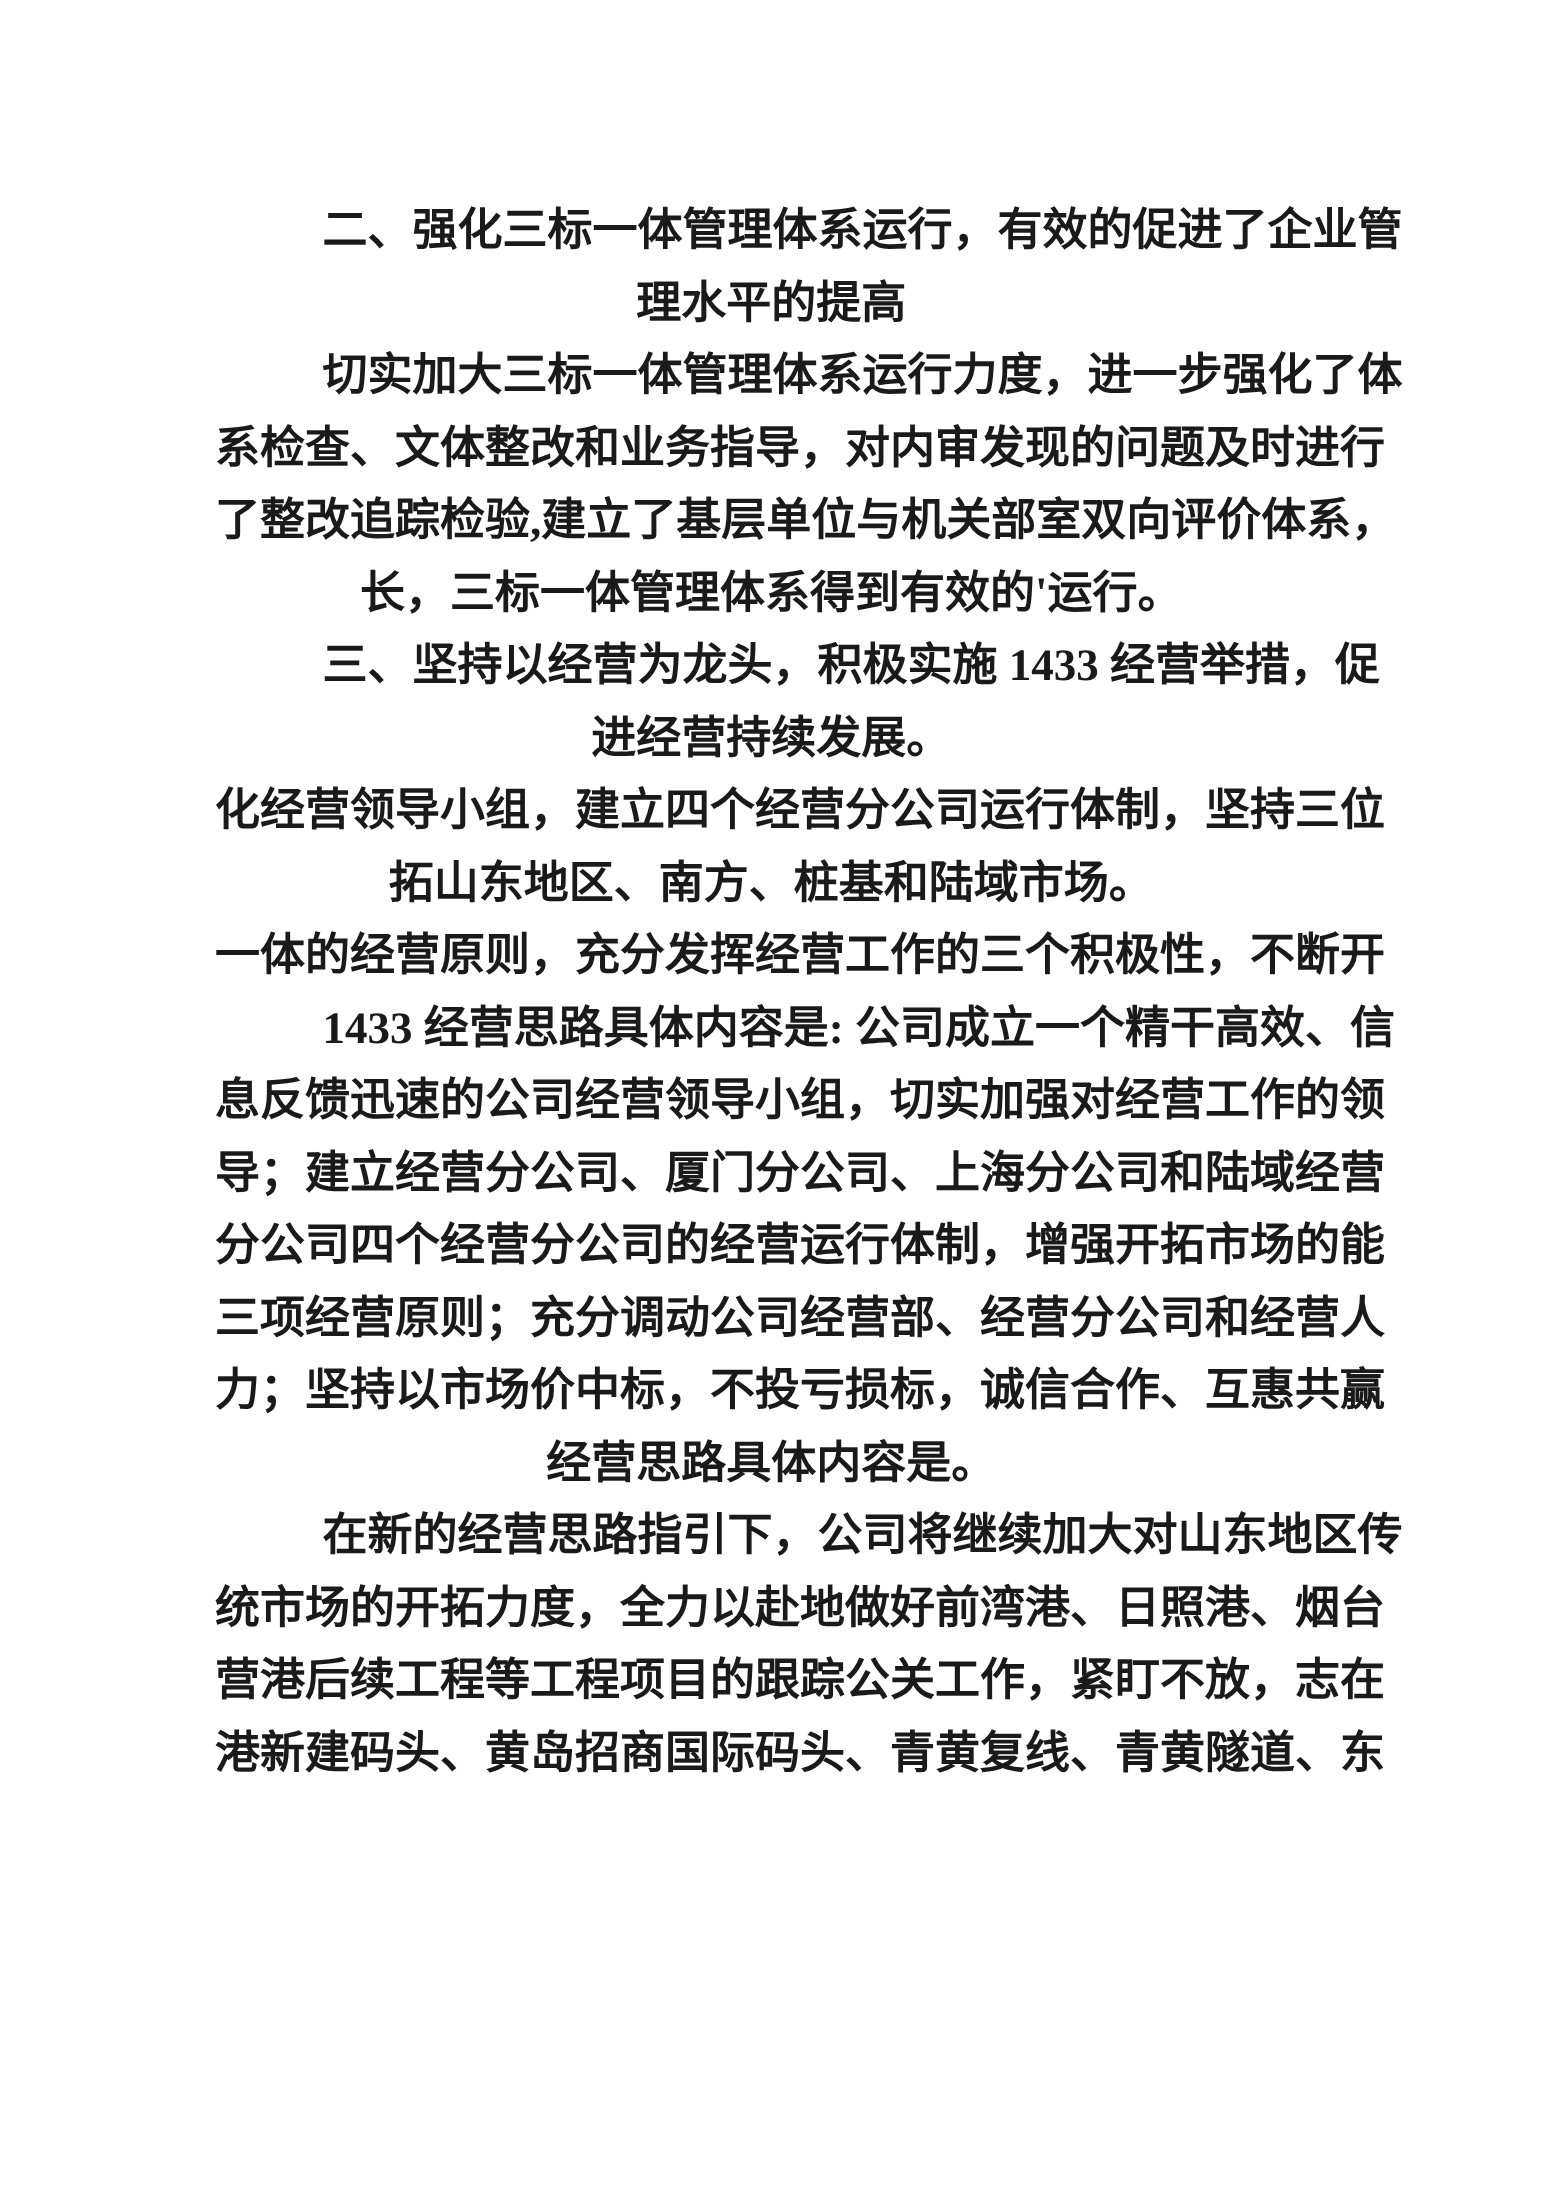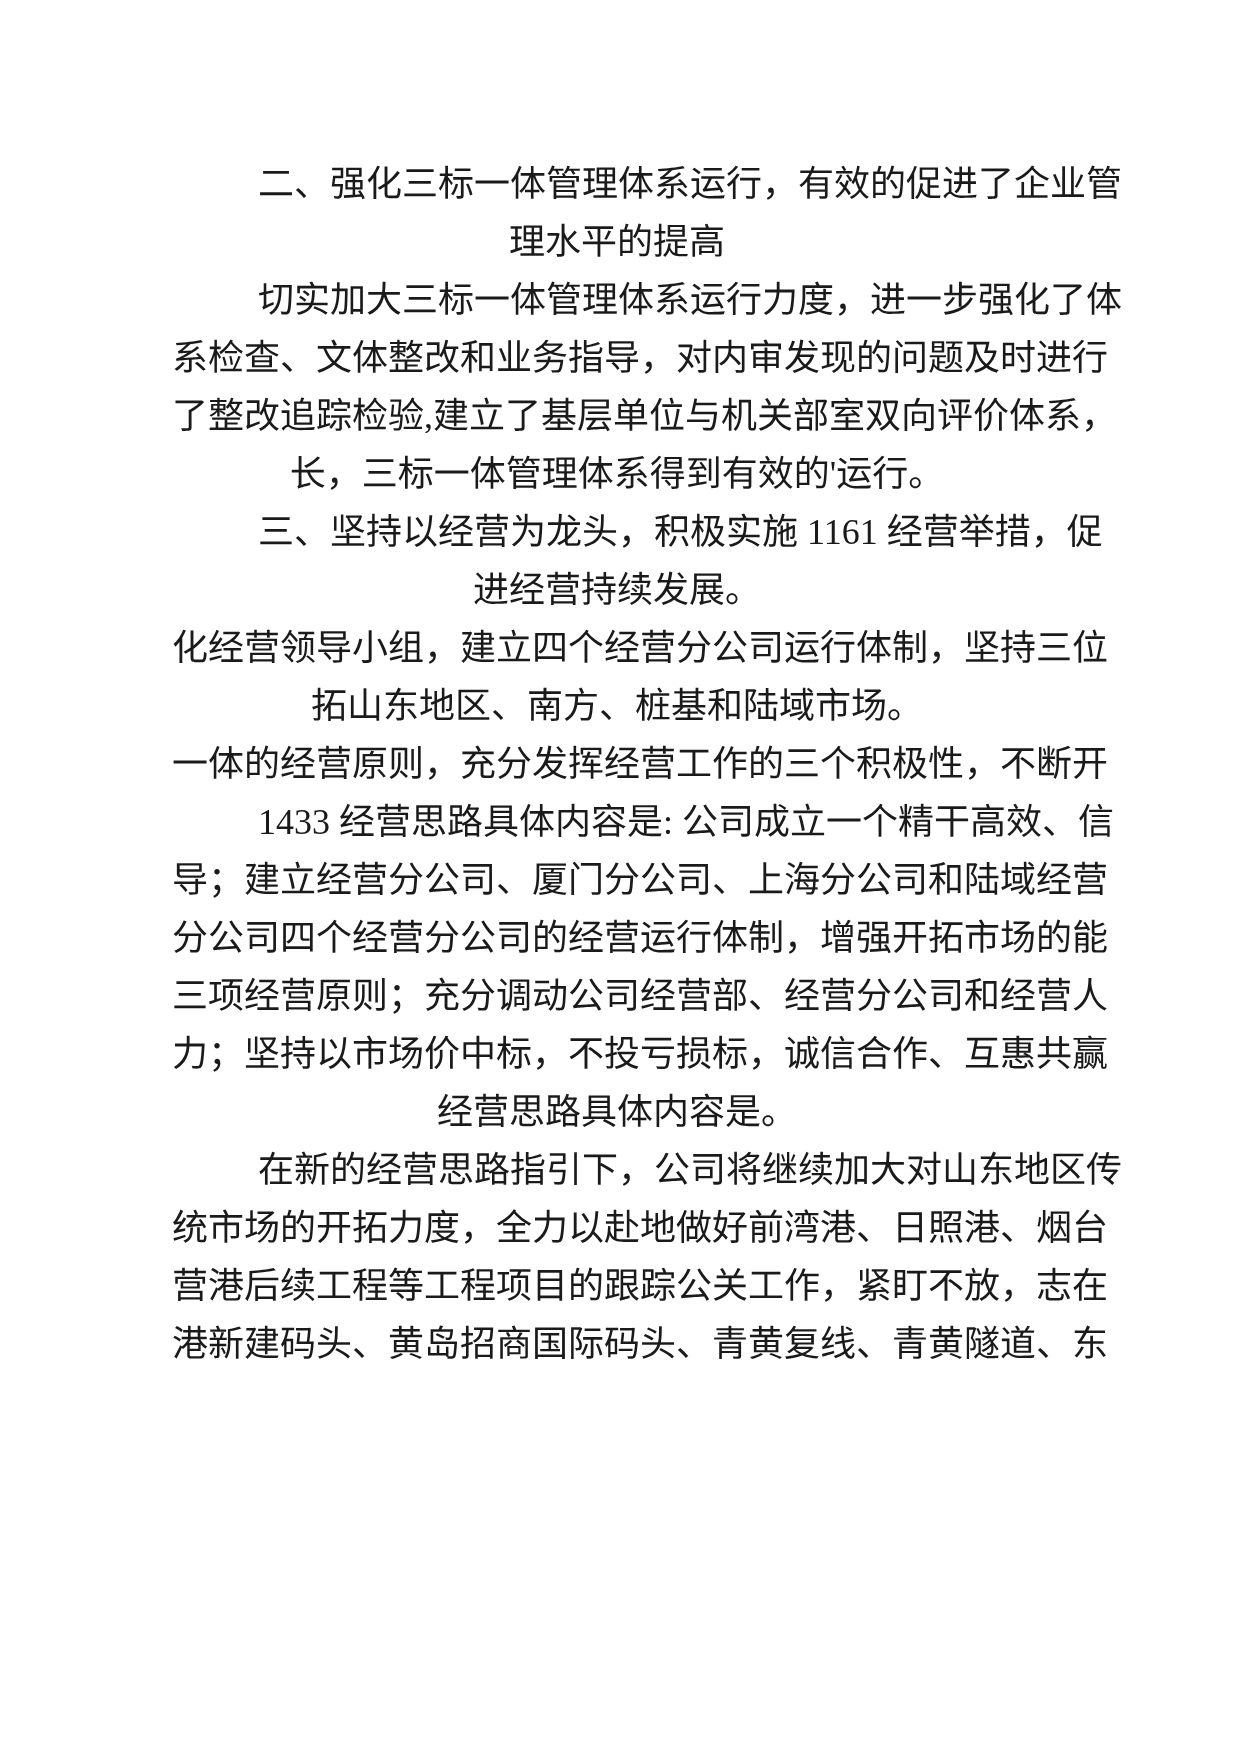--- a/index.html
+++ b/index.html
@@ -13,20 +13,21 @@
     height: 1754px;
     background: #ffffff;
     overflow: hidden;
     font-family: "Liberation Serif", "DejaVu Serif", serif;
   }
   .text-column {
     position: absolute;
     left: 172px;
     top: 155px;
     width: 890px;
+    font-weight: bold;
   }
   .line {
     height: 58px;
     line-height: 58px;
     font-size: 36px;
     color: #1a1a1a;
     white-space: nowrap;
     letter-spacing: 0;
     text-align: center;
   }
@@ -42,26 +43,27 @@
 <body>
 
 <div class="page" style="background: rgb(255, 255, 255); color: rgb(26, 26, 26);">
   <div class="text-column" id="text-column">
       <div class="line indent justify">二、强化三标一体管理体系运行，有效的促进了企业管</div>
       <div class="line">理水平的提高</div>
       <div class="line indent justify">切实加大三标一体管理体系运行力度，进一步强化了体</div>
       <div class="line justify">系检查、文体整改和业务指导，对内审发现的问题及时进行</div>
       <div class="line justify">了整改追踪检验,建立了基层单位与机关部室双向评价体系，</div>
       <div class="line">长，三标一体管理体系得到有效的'运行。</div>
-      <div class="line indent justify">三、坚持以经营为龙头，积极实施 1161 经营举措，促</div>
+      <div class="line indent justify">三、坚持以经营为龙头，积极实施 1433 经营举措，促</div>
       <div class="line">进经营持续发展。</div>
       <div class="line justify">化经营领导小组，建立四个经营分公司运行体制，坚持三位</div>
       <div class="line">拓山东地区、南方、桩基和陆域市场。</div>
       <div class="line justify">一体的经营原则，充分发挥经营工作的三个积极性，不断开</div>
       <div class="line indent justify">1433 经营思路具体内容是: 公司成立一个精干高效、信</div>
+      <div class="line justify">息反馈迅速的公司经营领导小组，切实加强对经营工作的领</div>
       <div class="line justify">导；建立经营分公司、厦门分公司、上海分公司和陆域经营</div>
       <div class="line justify">分公司四个经营分公司的经营运行体制，增强开拓市场的能</div>
       <div class="line justify">三项经营原则；充分调动公司经营部、经营分公司和经营人</div>
       <div class="line justify">力；坚持以市场价中标，不投亏损标，诚信合作、互惠共赢</div>
       <div class="line">经营思路具体内容是。</div>
       <div class="line indent justify">在新的经营思路指引下，公司将继续加大对山东地区传</div>
       <div class="line justify">统市场的开拓力度，全力以赴地做好前湾港、日照港、烟台</div>
       <div class="line justify">营港后续工程等工程项目的跟踪公关工作，紧盯不放，志在</div>
       <div class="line justify">港新建码头、黄岛招商国际码头、青黄复线、青黄隧道、东</div>
     </div>

